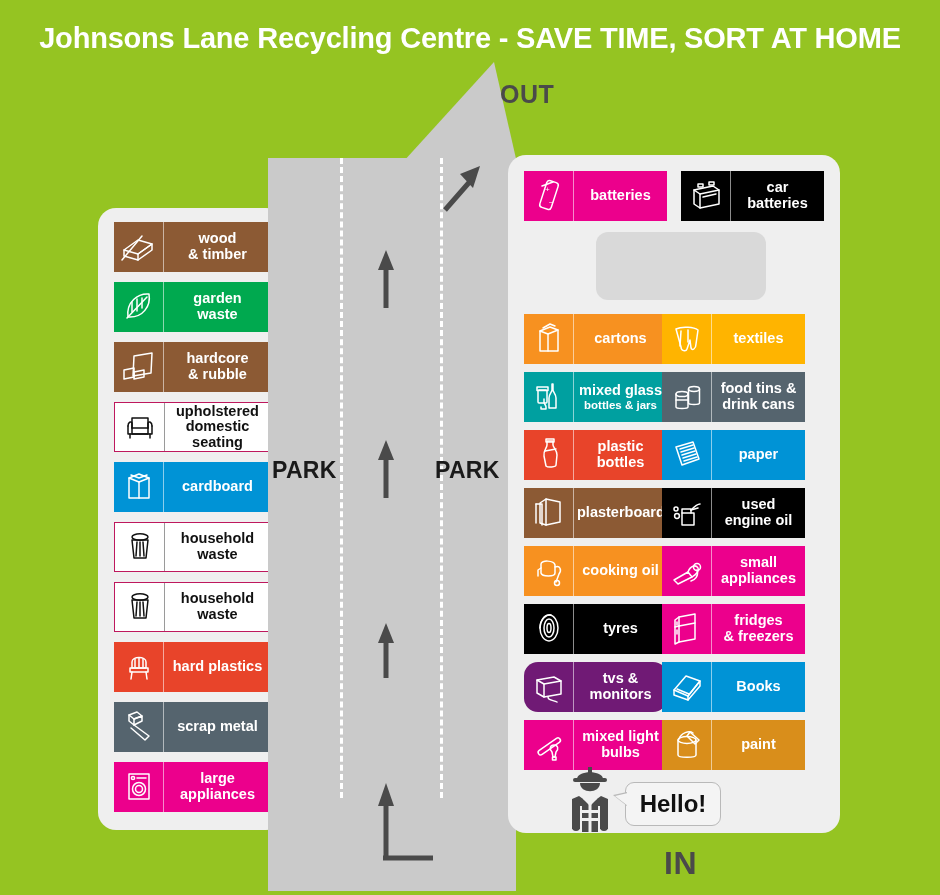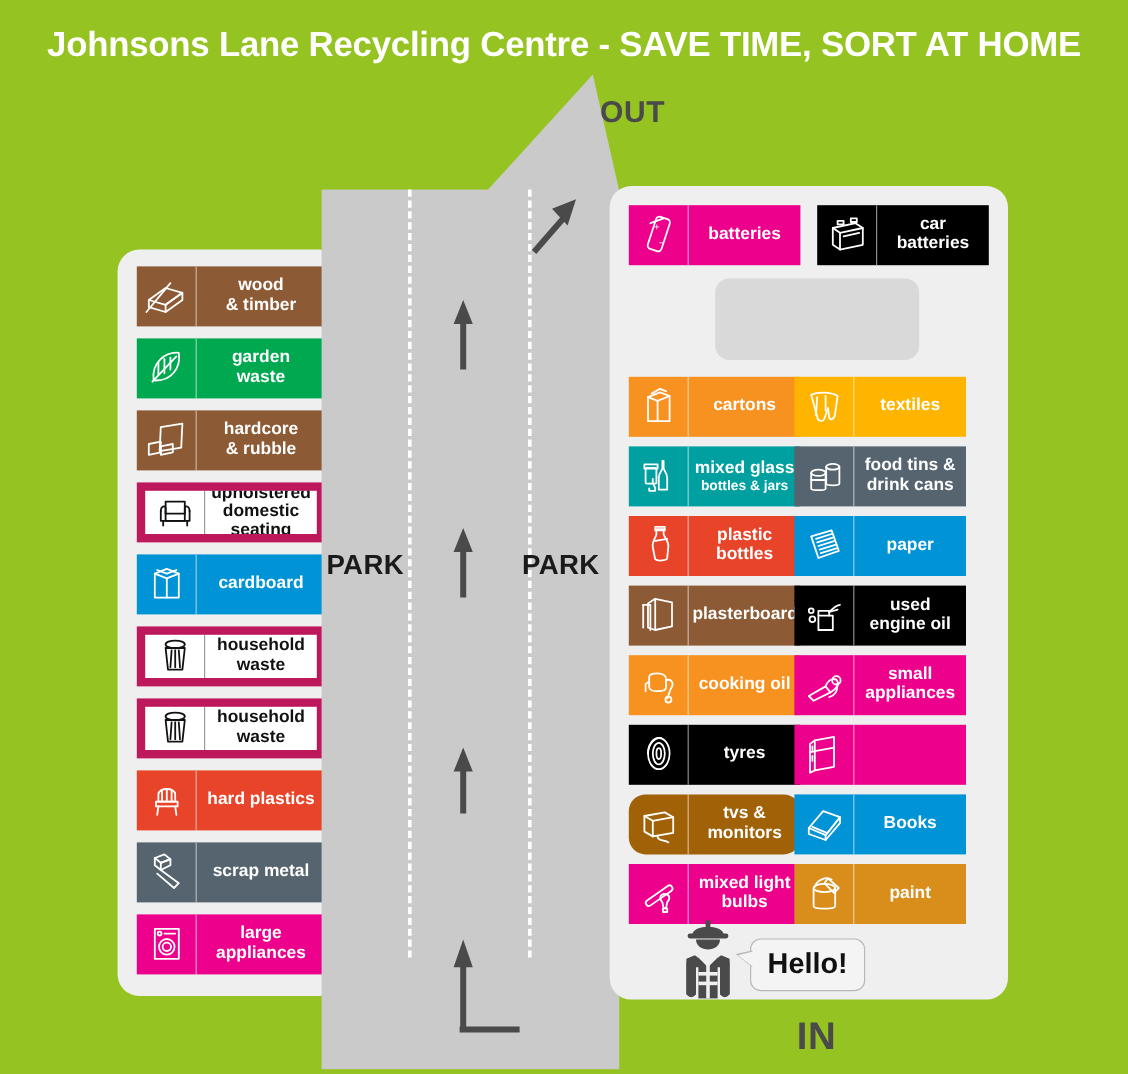--- a/index.html
+++ b/index.html
@@ -91,21 +91,21 @@
     z-index: 30;
     padding: 16px 0 0 16px;
   }
 
   
   .tile {
     display: flex; align-items: stretch;
     height: 50px; margin-bottom: 10px;
     overflow: hidden;
   }
-  .tile.outlined { border: 7px solid #be185d; }
+  .tile.outlined { border: 1px solid #be185d; }
   .tile-icon {
     width: 50px; flex: 0 0 50px;
     display: flex; align-items: center; justify-content: center;
     border-right: 1px solid rgba(255,255,255,0.55);
   }
   .tile.outlined .tile-icon { border-right: 1px solid #9a9a9a; }
   .tile-icon svg { display: block; }
   .tile-text {
     flex: 1 1 auto;
     display: flex; flex-direction: column;
@@ -465,21 +465,21 @@
                 <ellipse cx="21" cy="20" rx="9" ry="13"></ellipse>
                 <ellipse cx="21" cy="20" rx="5" ry="9"></ellipse>
                 <ellipse cx="21" cy="20" rx="2" ry="4.5"></ellipse>
                 <path d="M12 20 C12 11 19 6 23 7"></path>
               </svg>
             </div>
             <div class="tile-text">
               <span>tyres</span>
             </div>
           </div>
-          <div class="tile" style="background: #a16207; border-radius: 14px;">
+          <div class="tile" style="background: #701a75; border-radius: 14px;">
             <div class="tile-icon">
               <svg width="42" height="42" viewBox="0 0 42 42" fill="none" stroke="#ffffff" stroke-width="1.5" stroke-linejoin="round" stroke-linecap="round" color="#ffffff">
                 <path d="M9 14 L26 11 L33 15 L33 28 L16 31 L9 27 Z"></path>
                 <path d="M9 14 L16 18 L33 15"></path>
                 <line x1="16" y1="18" x2="16" y2="31"></line>
                 <path d="M20 31 C20 35 26 34 29 36"></path>
               </svg>
             </div>
             <div class="tile-text">
               <span>tvs &amp;</span>
@@ -577,20 +577,24 @@
             <div class="tile-icon">
               <svg width="42" height="42" viewBox="0 0 42 42" fill="none" stroke="#ffffff" stroke-width="1.5" stroke-linejoin="round" stroke-linecap="round" color="#ffffff">
                 <path d="M13 9 L29 6 L29 31 L13 34 Z"></path>
                 <path d="M13 9 L9 12 L9 36 L13 34"></path>
                 <line x1="9" y1="19" x2="13" y2="18"></line>
                 <line x1="13" y1="18" x2="29" y2="15"></line>
                 <line x1="11" y1="14" x2="11" y2="17"></line>
                 <line x1="11" y1="22" x2="11" y2="26"></line>
               </svg>
             </div>
+            <div class="tile-text">
+              <span>fridges</span>
+              <span class="">&amp; freezers</span>
+            </div>
           </div>
           <div class="tile" style="background: rgb(0, 147, 214);">
             <div class="tile-icon">
               <svg width="42" height="42" viewBox="0 0 42 42" fill="none" stroke="#ffffff" stroke-width="1.5" stroke-linejoin="round" stroke-linecap="round" color="#ffffff">
                 <path d="M8 24 L20 10 L34 15 L22 30 Z"></path>
                 <path d="M8 24 L8 29 L22 34 L22 30"></path>
                 <path d="M22 30 L34 15 L34 20 L22 34"></path>
                 <line x1="11" y1="23" x2="23" y2="28"></line>
               </svg>
             </div>

